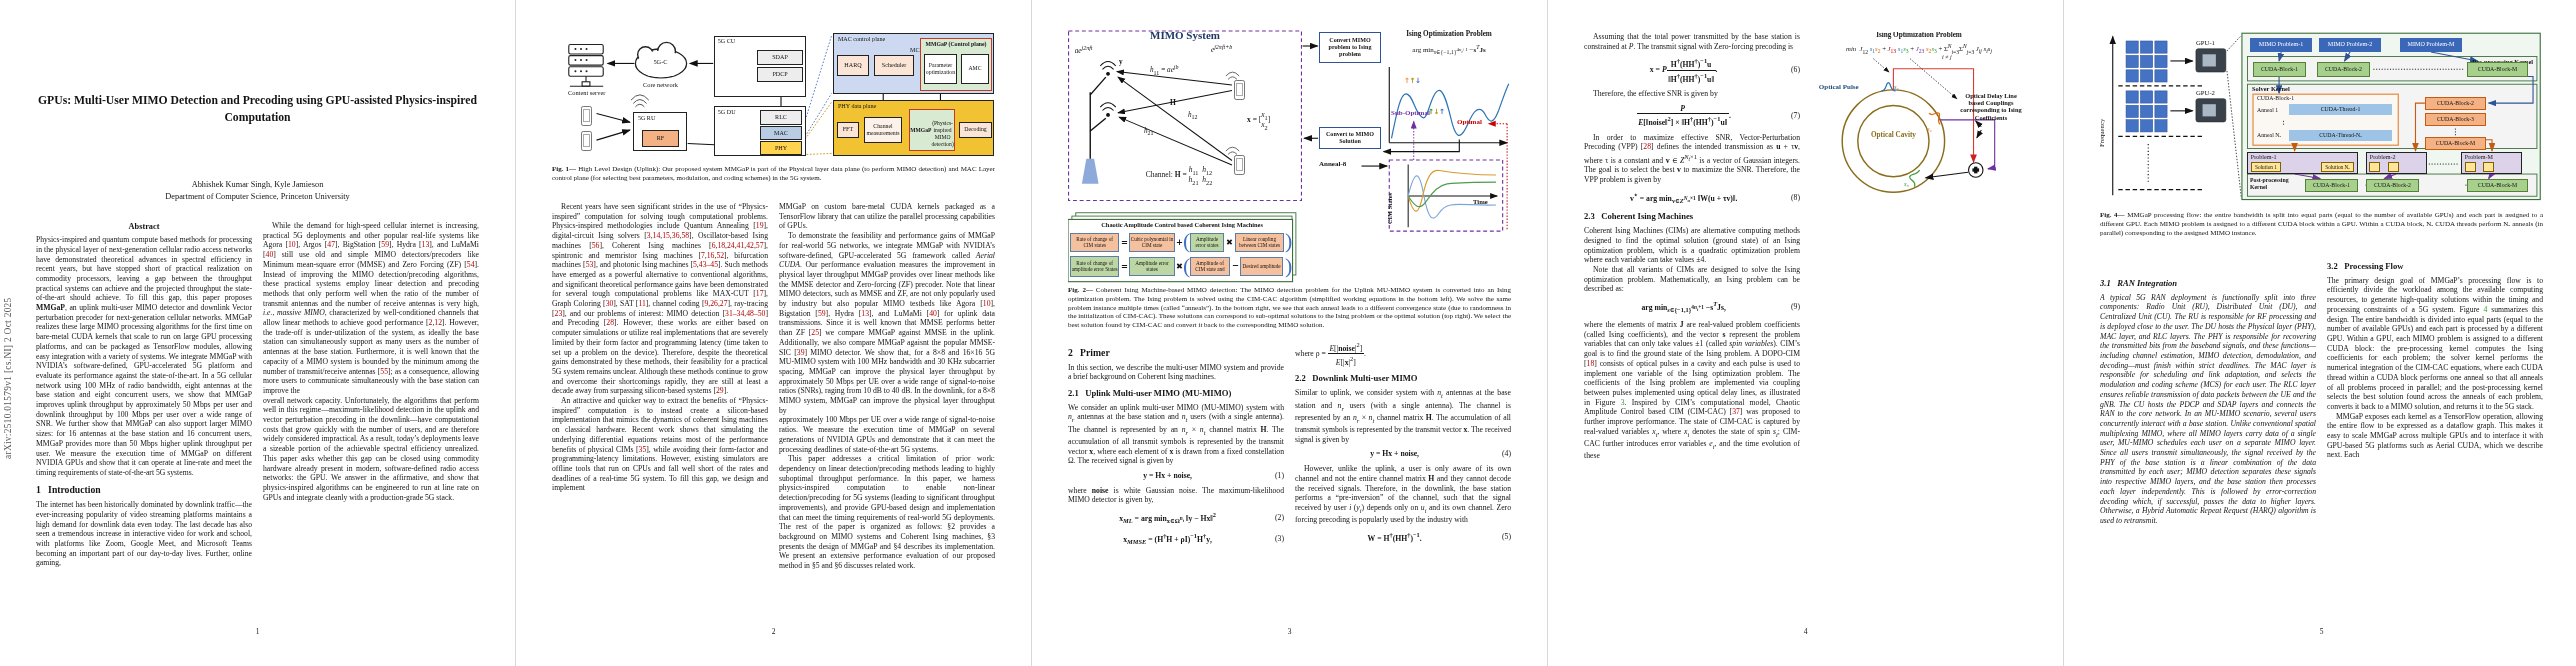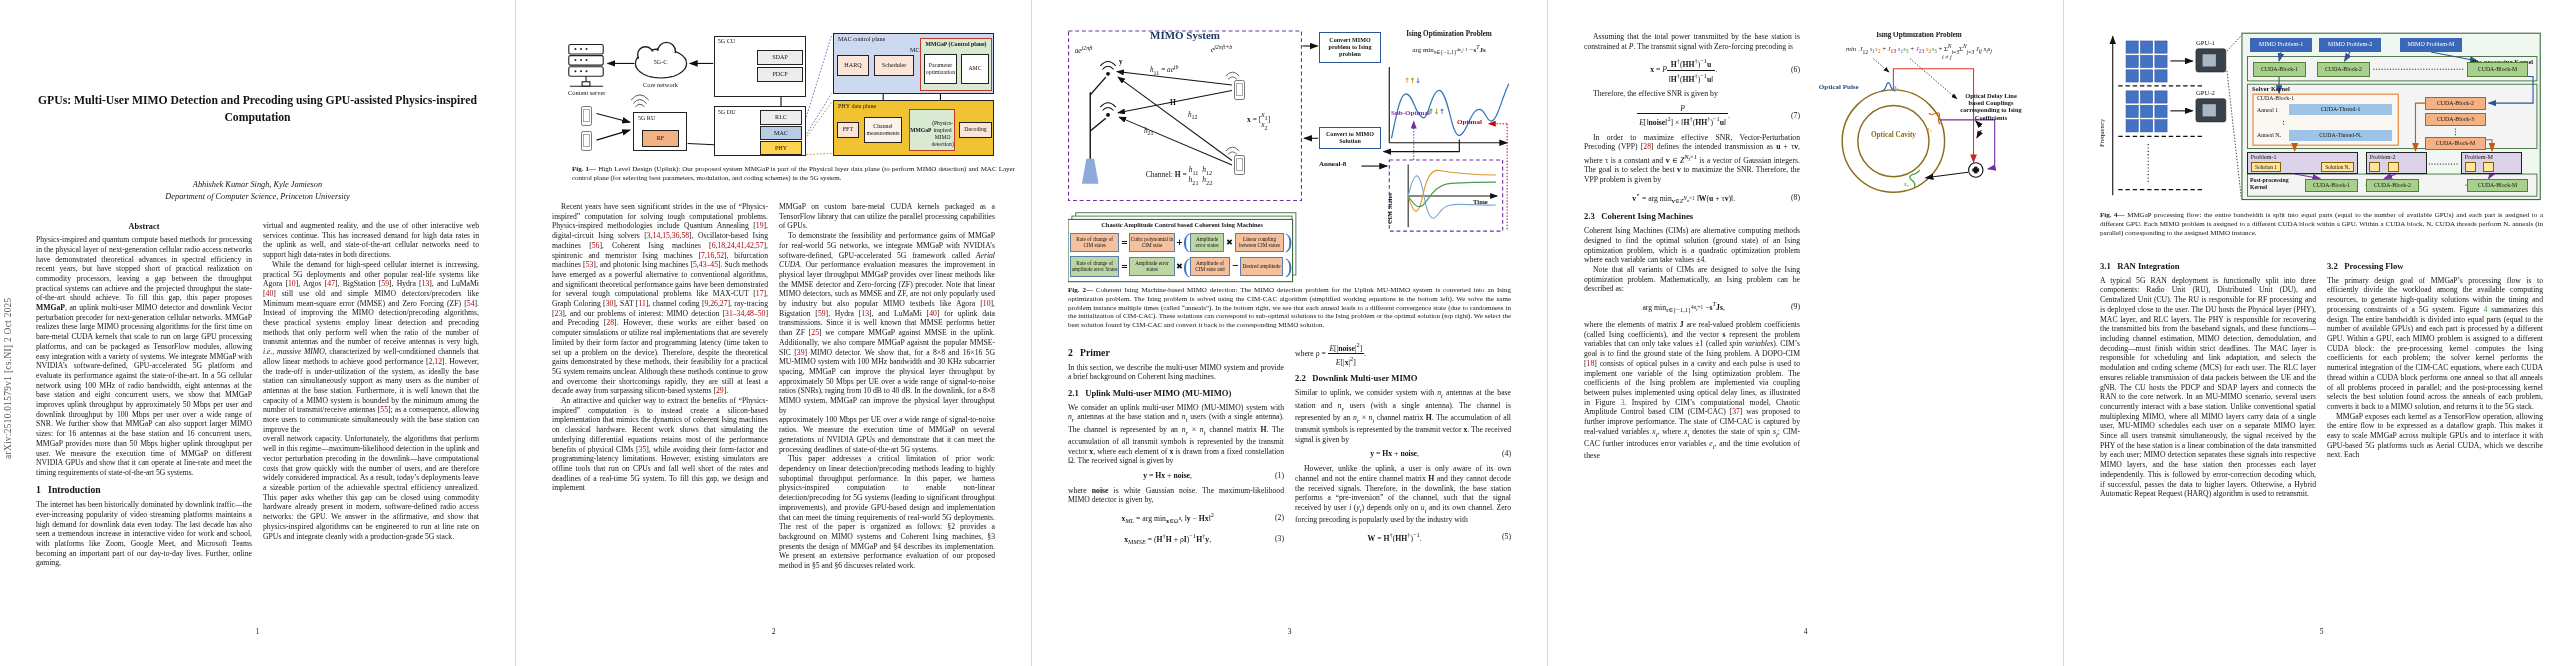--- a/index.html
+++ b/index.html
@@ -3,29 +3,29 @@
 <meta charset="utf-8">
 <style>
   html,body{margin:0;padding:0;background:#e9e9e9;}
   .strip{width:2576px;height:667px;display:flex;background:#fff;font-family:"Liberation Serif","DejaVu Serif",serif;color:#141414;}
   .page{position:relative;width:515px;height:667px;background:#fff;flex:0 0 auto;overflow:hidden;}
   .page+.page{border-left:0.6px solid #d8d8d8;}
   
   .wm{position:absolute;left:3.3px;top:189px;height:378px;display:flex;align-items:center;justify-content:center;
       writing-mode:vertical-rl;transform:rotate(180deg);font-size:9.4px;color:#555;letter-spacing:0.3px;}
   .ptitle{position:absolute;left:36px;width:443px;top:93px;text-align:center;font-size:11.7px;font-weight:bold;line-height:16.7px;}
-  .pauth{position:absolute;left:36px;width:443px;top:179px;text-align:center;font-style:italic;font-size:8.3px;line-height:12.2px;}
+  .pauth{position:absolute;left:36px;width:443px;top:179px;text-align:center;font-size:8.3px;line-height:12.2px;}
   .col{position:absolute;width:216px;overflow:hidden;font-size:7.7px;line-height:9.7px;text-align:justify;}
   .blk-p{text-indent:9px;margin:0;}
   .blk-p.noind{text-indent:0;}
   .blk-abshead{text-align:center;font-weight:bold;font-size:8.3px;margin:1.1px 0 3.3px 0;}
   .blk-h1{font-weight:bold;font-size:9.7px;margin:7.8px 0 5px 0;text-align:left;}
   .blk-h2{font-weight:bold;font-size:8.6px;margin:6.7px 0 4.4px 0;text-align:left;}
   .blk-eq{display:flex;align-items:center;margin:5px 0;}
-  .blk-eq .eqbody{flex:1;text-align:center;}
+  .blk-eq .eqbody{flex:1;text-align:center;font-weight:bold;}
   .blk-eq .eqnum{width:16.7px;text-align:right;}
   .ct{color:#b30000;}
   .rf{color:#2f9e2f;}
   .frac{display:inline-block;vertical-align:middle;text-align:center;}
   .fn{display:block;border-bottom:0.6px solid #141414;padding:0 1.7px;}
   .fd{display:block;padding:0 1.7px;}
   .pno{position:absolute;left:0;right:0;bottom:31px;text-align:center;font-size:7.5px;}
   .fw-cap{position:absolute;left:36px;width:443px;font-size:7px;line-height:8.8px;text-align:justify;}
   
   .fig{position:absolute;left:36px;width:443px;}
@@ -55,21 +55,20 @@
       <div>Abhishek Kumar Singh, Kyle Jamieson</div>
       <div>Department of Computer Science, Princeton University</div>
     </div>
     <div class="col" style="left:36px;top:221px;height:412px;">
         <div class="blk-abshead">Abstract</div>
         <div class="blk-p noind">Physics-inspired and quantum compute based methods for processing in the physical layer of next-generation cellular radio access networks have demonstrated theoretical advances in spectral efficiency in recent years, but have stopped short of practical realization on commodity processors, leaving a gap between the throughput practical systems can achieve and the projected throughput the state-of-the-art should achieve. To fill this gap, this paper proposes <b>MMGaP</b>, an uplink multi-user MIMO detector and downlink Vector perturbation precoder for next-generation cellular networks. MMGaP realizes these large MIMO processing algorithms for the first time on bare-metal CUDA kernels that scale to run on large GPU processing platforms, and can be packaged as TensorFlow modules, allowing easy integration with a variety of systems. We integrate MMGaP with NVIDIA’s software-defined, GPU-accelerated 5G platform and evaluate its performance against the state-of-the-art. In a 5G cellular network using 100 MHz of radio bandwidth, eight antennas at the base station and eight concurrent users, we show that MMGaP improves uplink throughput by approximately 50 Mbps per user and downlink throughput by 100 Mbps per user over a wide range of SNR. We further show that MMGaP can also support larger MIMO sizes: for 16 antennas at the base station and 16 concurrent users, MMGaP provides more than 50 Mbps higher uplink throughput per user. We measure the execution time of MMGaP on different NVIDIA GPUs and show that it can operate at line-rate and meet the timing requirements of state-of-the-art 5G systems.</div>
         <div class="blk-h1">1&nbsp;&nbsp;&nbsp;Introduction</div>
         <div class="blk-p noind">The internet has been historically dominated by downlink traffic—the ever-increasing popularity of video streaming platforms maintains a high demand for downlink data even today. The last decade has also seen a tremendous increase in interactive video for work and school, with platforms like Zoom, Google Meet, and Microsoft Teams becoming an important part of our day-to-day lives. Further, online gaming,</div>
       </div>
     <div class="col" style="left:263px;top:221px;height:412px;">
-        <div class="blk-p noind">virtual and augmented reality, and the use of other interactive web services continue. This has increased demand for high data rates in the uplink as well, and state-of-the-art cellular networks need to support high data-rates in both directions.</div>
         <div class="blk-p">While the demand for high-speed cellular internet is increasing, practical 5G deployments and other popular real-life systems like Agora [<span class="ct">10</span>], Argos [<span class="ct">47</span>], BigStation [<span class="ct">59</span>], Hydra [<span class="ct">13</span>], and LuMaMi [<span class="ct">40</span>] still use old and simple MIMO detectors/precoders like Minimum mean-square error (MMSE) and Zero Forcing (ZF) [<span class="ct">54</span>]. Instead of improving the MIMO detection/precoding algorithms, these practical systems employ linear detection and precoding methods that only perform well when the ratio of the number of transmit antennas and the number of receive antennas is very high, <i>i.e.</i>, <i>massive MIMO</i>, characterized by well-conditioned channels that allow linear methods to achieve good performance [<span class="ct">2</span>,<span class="ct">12</span>]. However, the trade-off is under-utilization of the system, as ideally the base station can simultaneously support as many users as the number of antennas at the base station. Furthermore, it is well known that the capacity of a MIMO system is bounded by the minimum among the number of transmit/receive antennas [<span class="ct">55</span>]; as a consequence, allowing more users to communicate simultaneously with the base station can improve the</div>
         <div class="blk-p noind">overall network capacity. Unfortunately, the algorithms that perform well in this regime—maximum-likelihood detection in the uplink and vector perturbation precoding in the downlink—have computational costs that grow quickly with the number of users, and are therefore widely considered impractical. As a result, today’s deployments leave a sizeable portion of the achievable spectral efficiency unrealized. This paper asks whether this gap can be closed using commodity hardware already present in modern, software-defined radio access networks: the GPU. We answer in the affirmative, and show that physics-inspired algorithms can be engineered to run at line rate on GPUs and integrate cleanly with a production-grade 5G stack.</div>
       </div>
     <div class="pno">1</div>
   </div>
 
   <div class="page">
     <div class="fig" style="top:29px;height:130px;">
       <svg width="443" height="130" viewBox="0 0 797 234">
         <defs>
@@ -166,21 +165,21 @@
       <div class="fbx" style="left:372px;top:24.5px;width:33px;height:30px;font-size:5.8px;">Parameter optimization</div>
       <div class="fbx" style="left:409px;top:24.5px;width:28px;height:30px;font-size:5.8px;">AMC</div>
       <div class="fbx" style="left:281px;top:71px;width:161px;height:56px;background:#f1c232;border-width:1.1px;justify-content:flex-start;align-items:flex-start;">
           <span style="margin:1.1px 3.3px;">PHY data plane</span>
         </div>
       <div class="fbx" style="left:285px;top:93px;width:22px;height:15.6px;background:#fbe5d6;">FFT</div>
       <div class="fbx" style="left:312px;top:88px;width:38px;height:25.6px;background:#fdf2e9;font-size:5.8px;">Channel measurements</div>
       <div class="fbx" style="left:357px;top:80px;width:46px;height:42px;background:#d9ead3;border:1.1px solid #c0392b;font-size:5.6px;"><b>MMGaP</b><br>(Physics-inspired<br>MIMO detection)</div>
       <div class="fbx" style="left:407px;top:93px;width:33px;height:15.6px;background:#fbe5d6;font-size:5.8px;">Decoding</div>
     </div>
-    <div class="fw-cap" style="top:165px;margin-left:20px;"><b>Fig. 1—</b> High Level Design (Uplink): Our proposed system MMGaP is part of the Physical layer data plane (to perform MIMO detection) and MAC Layer control plane (for selecting best parameters, modulation, and coding schemes) in the 5G system.</div>
+    <div class="fw-cap" style="top:165px;"><b>Fig. 1—</b> High Level Design (Uplink): Our proposed system MMGaP is part of the Physical layer data plane (to perform MIMO detection) and MAC Layer control plane (for selecting best parameters, modulation, and coding schemes) in the 5G system.</div>
     <div class="col" style="left:36px;top:202px;height:429px;">
         <div class="blk-p">Recent years have seen significant strides in the use of “Physics-inspired” computation for solving tough computational problems. Physics-inspired methodologies include Quantum Annealing [<span class="ct">19</span>], digital-circuit Ising solvers [<span class="ct">3</span>,<span class="ct">14</span>,<span class="ct">15</span>,<span class="ct">36</span>,<span class="ct">58</span>], Oscillator-based Ising machines [<span class="ct">56</span>], Coherent Ising machines [<span class="ct">6</span>,<span class="ct">18</span>,<span class="ct">24</span>,<span class="ct">41</span>,<span class="ct">42</span>,<span class="ct">57</span>], spintronic and memristor Ising machines [<span class="ct">7</span>,<span class="ct">16</span>,<span class="ct">52</span>], bifurcation machines [<span class="ct">53</span>], and photonic Ising machines [<span class="ct">5</span>,<span class="ct">43–45</span>]. Such methods have emerged as a powerful alternative to conventional algorithms, and significant theoretical performance gains have been demonstrated for several tough computational problems like MAX-CUT [<span class="ct">17</span>], Graph Coloring [<span class="ct">30</span>], SAT [<span class="ct">11</span>], channel coding [<span class="ct">9</span>,<span class="ct">26</span>,<span class="ct">27</span>], ray-tracing [<span class="ct">23</span>], and our problems of interest: MIMO detection [<span class="ct">31–34</span>,<span class="ct">48–50</span>] and Precoding [<span class="ct">28</span>]. However, these works are either based on computer simulations or utilize real implementations that are severely limited by their form factor and programming latency (time taken to set up a problem on the device). Therefore, despite the theoretical gains demonstrated by these methods, their feasibility for a practical 5G system remains unclear. Although these methods continue to grow and overcome their shortcomings rapidly, they are still at least a decade away from surpassing silicon-based systems [<span class="ct">29</span>].</div>
         <div class="blk-p">An attractive and quicker way to extract the benefits of “Physics-inspired” computation is to instead create a silicon-based implementation that mimics the dynamics of coherent Ising machines on classical hardware. Recent work shows that simulating the underlying differential equations retains most of the performance benefits of physical CIMs [<span class="ct">35</span>], while avoiding their form-factor and programming-latency limitations. However, existing simulators are offline tools that run on CPUs and fall well short of the rates and deadlines of a real-time 5G system. To fill this gap, we design and implement</div>
       </div>
     <div class="col" style="left:263px;top:202px;height:429px;">
         <div class="blk-p noind">MMGaP on custom bare-metal CUDA kernels packaged as a TensorFlow library that can utilize the parallel processing capabilities of GPUs.</div>
         <div class="blk-p">To demonstrate the feasibility and performance gains of MMGaP for real-world 5G networks, we integrate MMGaP with NVIDIA’s software-defined, GPU-accelerated 5G framework called <i>Aerial CUDA</i>. Our performance evaluation measures the improvement in physical layer throughput MMGaP provides over linear methods like the MMSE detector and Zero-forcing (ZF) precoder. Note that linear MIMO detectors, such as MMSE and ZF, are not only popularly used by industry but also popular MIMO testbeds like Agora [<span class="ct">10</span>], Bigstation [<span class="ct">59</span>], Hydra [<span class="ct">13</span>], and LuMaMi [<span class="ct">40</span>] for uplink data transmissions. Since it is well known that MMSE performs better than ZF [<span class="ct">25</span>] we compare MMGaP against MMSE in the uplink. Additionally, we also compare MMGaP agaisnt the popular MMSE-SIC [<span class="ct">39</span>] MIMO detector. We show that, for a 8×8 and 16×16 5G MU-MIMO system with 100 MHz bandwidth and 30 KHz subcarrier spacing, MMGaP can improve the physical layer throughput by approximately 50 Mbps per UE over a wide range of signal-to-noise ratios (SNRs), raging from 10 dB to 40 dB. In the downlink, for a 8×8 MIMO system, MMGaP can improve the physical layer throughput by</div>
         <div class="blk-p noind">approximately 100 Mbps per UE over a wide range of signal-to-noise ratios. We measure the execution time of MMGaP on several generations of NVIDIA GPUs and demonstrate that it can meet the processing deadlines of state-of-the-art 5G systems.</div>
         <div class="blk-p">This paper addresses a critical limitation of prior work: dependency on linear detection/precoding methods leading to highly suboptimal throughput performance. In this paper, we harness physics-inspired computation to enable non-linear detection/precoding for 5G systems (leading to significant throughput improvements), and provide GPU-based design and implementation that can meet the timing requirements of real-world 5G deployments. The rest of the paper is organized as follows: §2 provides a background on MIMO systems and Coherent Ising machines, §3 presents the design of MMGaP and §4 describes its implementation. We present an extensive performance evaluation of our proposed method in §5 and §6 discusses related work.</div>
       </div>
@@ -529,21 +528,21 @@
           <span style="margin:0 2.2px;font-size:6.1px;">Problem-M</span>
         </div>
       <div class="fbx" style="left:365px;top:131px;width:11px;height:10px;background:#ffe599;border:0.6px solid #806000;"></div>
       <div class="fbx" style="left:383px;top:131px;width:11px;height:10px;background:#ffe599;border:0.6px solid #806000;"></div>
       <div class="flb" style="left:150px;top:146px;width:51px;font-weight:bold;font-size:5.8px;line-height:6.7px;">Post-processing Kernel</div>
       <div class="fbx" style="left:205px;top:148px;width:53px;height:13.3px;background:#a8d08d;border:0.6px solid #538135;font-size:5.8px;">CUDA-Block-1</div>
       <div class="fbx" style="left:266px;top:148px;width:53px;height:13.3px;background:#a8d08d;border:0.6px solid #538135;font-size:5.8px;">CUDA-Block-2</div>
       <div class="fbx" style="left:367px;top:148px;width:61px;height:13.3px;background:#a8d08d;border:0.6px solid #538135;font-size:5.8px;">CUDA-Block-M</div>
     </div>
     <div class="fw-cap" style="top:211px;"><b>Fig. 4—</b> MMGaP processing flow: the entire bandwidth is split into equal parts (equal to the number of available GPUs) and each part is assigned to a different GPU. Each MIMO problem is assigned to a different CUDA block within a GPU. Within a CUDA block, Nₐ CUDA threads perform Nₐ anneals (in parallel) corresponding to the assigned MIMO instance.</div>
-    <div class="col" style="left:36px;top:255px;height:377px;">
+    <div class="col" style="left:36px;top:272px;height:377px;font-style:italic;">
         <div class="blk-h2">3.1&nbsp;&nbsp;&nbsp;RAN Integration</div>
         <div class="blk-p noind">A typical 5G RAN deployment is functionally split into three components: Radio Unit (RU), Distributed Unit (DU), and Centralized Unit (CU). The RU is responsible for RF processing and is deployed close to the user. The DU hosts the Physical layer (PHY), MAC layer, and RLC layers. The PHY is responsible for recovering the transmitted bits from the baseband signals, and these functions—including channel estimation, MIMO detection, demodulation, and decoding—must finish within strict deadlines. The MAC layer is responsible for scheduling and link adaptation, and selects the modulation and coding scheme (MCS) for each user. The RLC layer ensures reliable transmission of data packets between the UE and the gNB. The CU hosts the PDCP and SDAP layers and connects the RAN to the core network. In an MU-MIMO scenario, several users concurrently interact with a base station. Unlike conventional spatial multiplexing MIMO, where all MIMO layers carry data of a single user, MU-MIMO schedules each user on a separate MIMO layer. Since all users transmit simultaneously, the signal received by the PHY of the base station is a linear combination of the data transmitted by each user; MIMO detection separates these signals into respective MIMO layers, and the base station then processes each layer independently. This is followed by error-correction decoding which, if successful, passes the data to higher layers. Otherwise, a Hybrid Automatic Repeat Request (HARQ) algorithm is used to retransmit.</div>
       </div>
     <div class="col" style="left:263px;top:255px;height:377px;">
         <div class="blk-h2">3.2&nbsp;&nbsp;&nbsp;Processing Flow</div>
         <div class="blk-p noind">The primary design goal of MMGaP’s processing flow is to efficiently divide the workload among the available computing resources, to generate high-quality solutions within the timing and processing constraints of a 5G system. Figure <span class="rf">4</span> summarizes this design. The entire bandwidth is divided into equal parts (equal to the number of available GPUs) and each part is processed by a different GPU. Within a GPU, each MIMO problem is assigned to a different CUDA block: the pre-processing kernel computes the Ising coefficients for each problem; the solver kernel performs the numerical integration of the CIM-CAC equations, where each CUDA thread within a CUDA block performs one anneal so that all anneals of all problems proceed in parallel; and the post-processing kernel selects the best solution found across the anneals of each problem, converts it back to a MIMO solution, and returns it to the 5G stack.</div>
         <div class="blk-p">MMGaP exposes each kernel as a TensorFlow operation, allowing the entire flow to be expressed as a dataflow graph. This makes it easy to scale MMGaP across multiple GPUs and to interface it with GPU-based 5G platforms such as Aerial CUDA, which we describe next. Each</div>
       </div>
     <div class="pno">5</div>
   </div>

